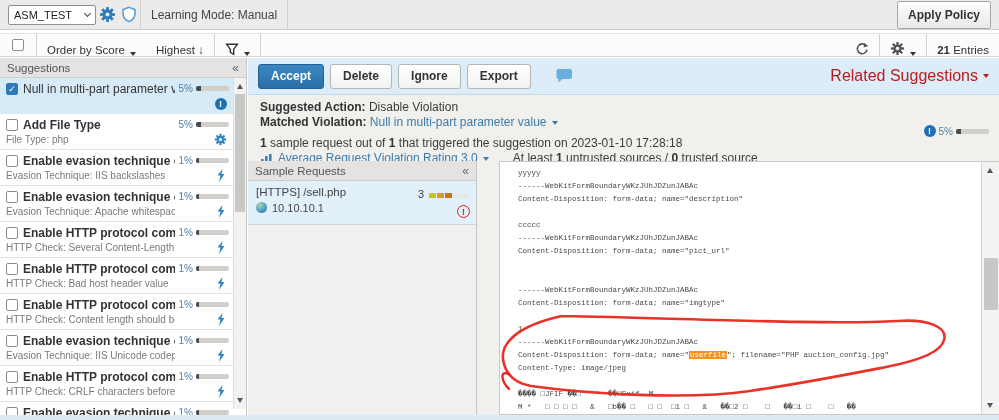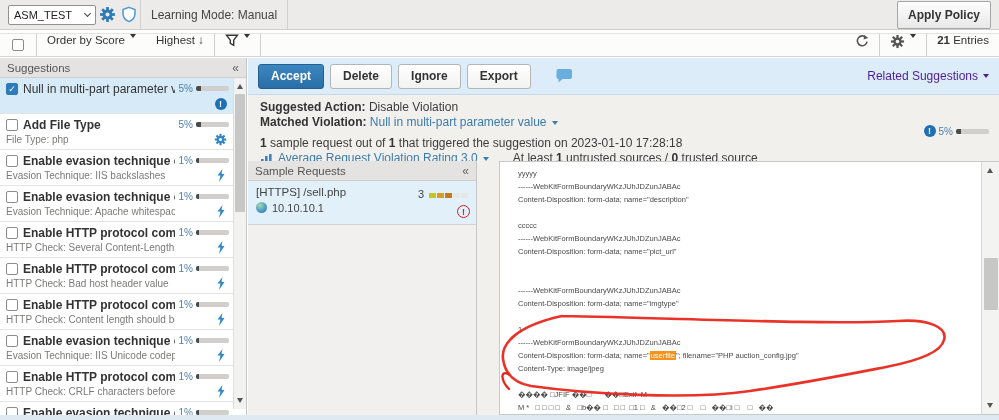--- a/index.html
+++ b/index.html
@@ -23,21 +23,21 @@
   
   #toolbar2 { position:absolute; left:0; top:33px; width:999px; height:24px; background:#fcfcfb;
     border-top:1px solid #e3e3e1; border-bottom:1px solid #d5d5d3; display:flex; align-items:center; font-size:11.5px; color:#333; }
   #toolbar2 .pad { width:12px; }
   .caret { display:inline-block; width:0; height:0; border-left:3.5px solid transparent;
     border-right:3.5px solid transparent; border-top:4.5px solid currentColor; vertical-align:middle; margin-left:5px; }
   .checkbox { width:12px; height:12px; border:1px solid #8c8c8c; background:#fff; border-radius:2px; cursor:pointer;
     display:inline-flex; align-items:center; justify-content:center; flex:none; }
   .checkbox.checked { background:#2f7ab8; border-color:#2f7ab8; }
   .checkbox.checked::after { content:"✓"; color:#fff; font-size:9px; line-height:1; }
-  .tbitem { display:flex; align-items:flex-start; padding:0 10px; height:100%; cursor:pointer; }
+  .tbitem { display:flex; align-items:flex-end; padding:0 10px; height:100%; cursor:pointer; }
 
   
   #left-panel { position:absolute; left:0; top:58px; width:247px; height:357px; background:#fff;
     border-right:1px solid #c6c6c6; }
   .panel-head { height:20px; background:#e5e3e1; border-bottom:1px solid #cfcdcb; display:flex;
     align-items:center; font-size:11.5px; color:#555; padding:0 7px; }
   .panel-head .collapse { margin-left:auto; color:#666; font-size:12px; cursor:pointer; }
   #sugg-list { position:absolute; left:0; top:20px; right:13px; bottom:0; overflow:hidden; }
   .sugg { position:relative; height:36px; border-bottom:1px solid #e3e3e1; background:#fff; padding:4px 58px 0 6px; cursor:pointer; }
   .sugg.selected { background:#d7eaf7; }
@@ -61,21 +61,21 @@
 
   
   #main { position:absolute; left:248px; top:58px; right:0; bottom:0; background:#f1f0ed; }
   #actionbar { position:absolute; left:0; top:0; right:0; height:37px; background:#dcecf8;
     border-bottom:1px solid #c5d9e8; display:flex; align-items:center; padding:0 10px; gap:6px; }
   .btn { height:25px; padding:0 12px; font-size:12px; font-weight:bold; border-radius:3px; cursor:pointer;
     background:linear-gradient(#ffffff,#f2f2f1); border:1px solid #b5b5b3; color:#333;
     font-family:"Liberation Sans", sans-serif; }
   .btn.primary { background:linear-gradient(#3c87c0,#2a6ea6); border:1px solid #235f92; color:#fff; }
   #actionbar .bubble { margin-left:18px; }
-  .related { margin-left:auto; font-size:12px; color:#4c1d95; cursor:pointer; display:flex; align-items:center; }
+  .related { margin-left:auto; font-size:16px; color:#b91c1c; cursor:pointer; display:flex; align-items:center; }
 
   #details { position:absolute; left:0; top:37px; right:0; height:53px; padding:5px 12px 0 12px; font-size:12px; color:#3c3c3c; }
   #details .row { line-height:15px; display:flex; align-items:center; }
   #details b { color:#333; }
   .bluelink { color:#3b7bab; cursor:pointer; }
   #stat-row { margin-top:6px; }
   #rating-row { display:flex; align-items:center; gap:5px; }
   #info5 { position:absolute; right:10px; top:30px; display:flex; align-items:center; gap:3px; }
 
   
@@ -87,21 +87,21 @@
   .sreq-rating { position:absolute; right:8px; top:7px; display:flex; align-items:center; gap:4px; font-size:11px; color:#444; }
   .seg { width:7px; height:5px; background:#e9e7e3; display:inline-block; margin-left:1px; }
   .seg.f:nth-child(1){ background:#c6c420; } .seg.f:nth-child(2){ background:#d89b24; } .seg.f:nth-child(3){ background:#c4781c; }
   .red-alert { position:absolute; right:6px; top:24px; width:13px; height:13px; border:1.6px solid #d1202a; border-radius:50%;
     color:#d1202a; font-size:9px; font-weight:bold; display:flex; align-items:center; justify-content:center; }
 
   
   #viewer { position:absolute; left:251px; right:0; top:103px; bottom:5px; background:#fff;
     border:1px solid #c9c9c7; border-right:none; }
   #request-content { position:absolute; left:0; top:0; right:18px; bottom:0; padding:5px 0 0 18px; overflow:hidden; }
-  .rline { font-family:Liberation Sans, sans-serif; font-size:7.5px; line-height:13px; min-height:13px;
+  .rline { font-family:Liberation Mono, monospace; font-size:7.5px; line-height:13px; min-height:13px;
     color:#4a4a4a; white-space:pre; }
   .hl { background:#f6921e; color:#fff; padding:0 1px; }
   #viewer .sb { top:0; bottom:0; width:18px; background:#f3f3f1; border-left:1px solid #d8d8d6; }
   #viewer .sb .up, #viewer .sb .down { left:5px; }
   #viewer .sb .thumb { left:2px; width:14px; }
 
   
   #annotation { position:absolute; left:0; top:0; width:999px; height:420px; pointer-events:none; z-index:9; }
 
   #bottom-strip { position:absolute; left:0; bottom:0; width:999px; height:5px; background:#dfe9f2; z-index:8; }

